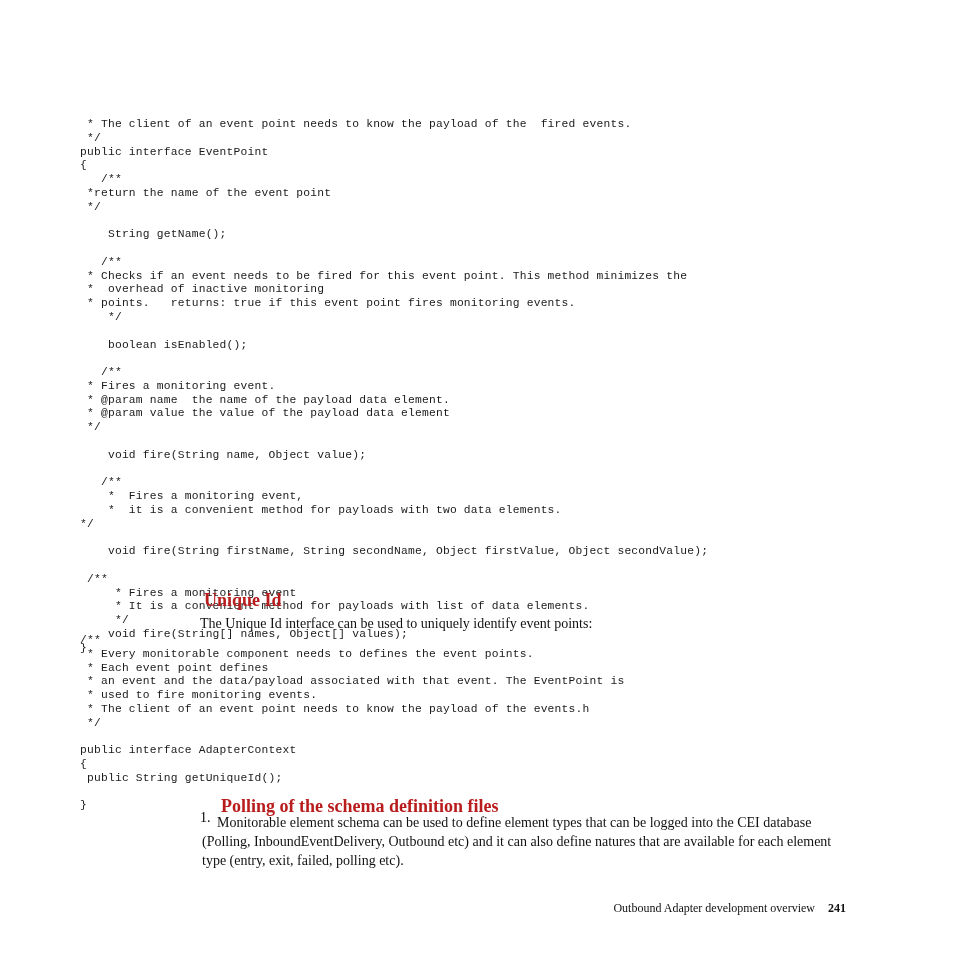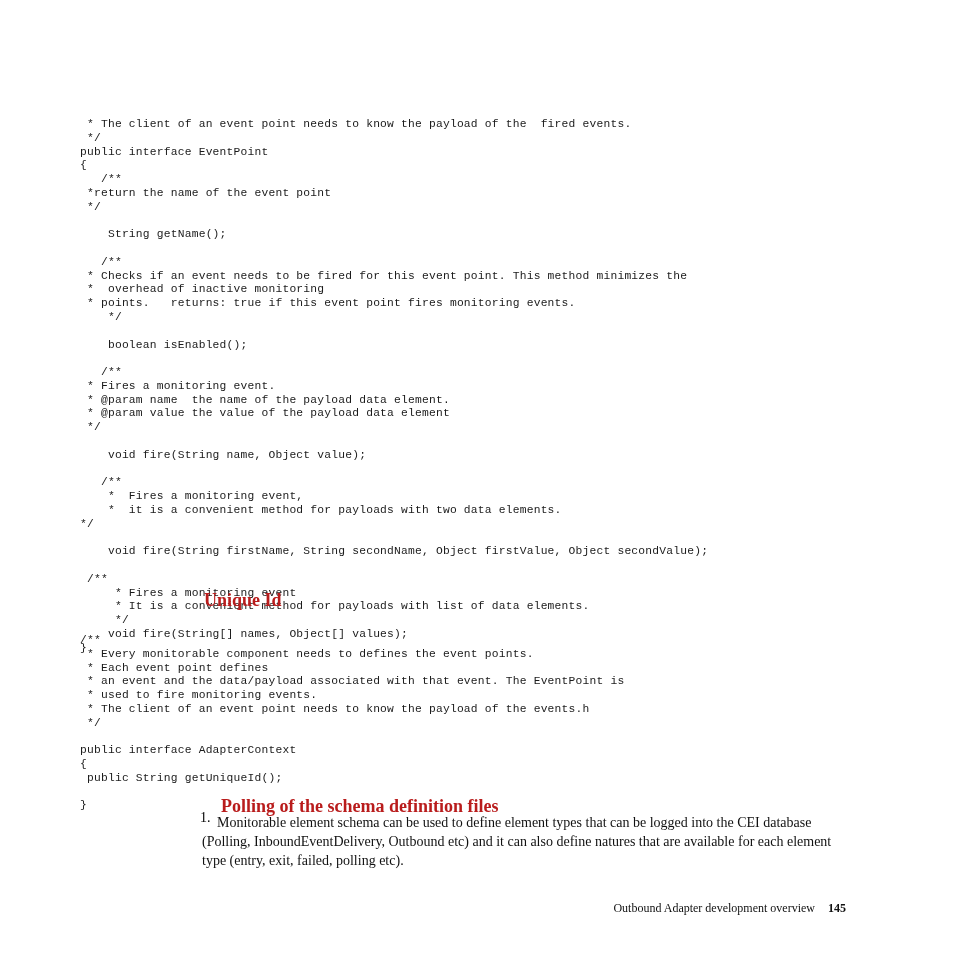--- a/index.html
+++ b/index.html
@@ -146,20 +146,21 @@
  /**
      * Fires a monitoring event
      * It is a convenient method for payloads with list of data elements.
      */
     void fire(String[] names, Object[] values);
 }</pre>
   </div>
 
   <p class="heading-bold sect-title">Unique Id</p>
 
+  <p class="body-text sect-desc">The Unique Id interface can be used to uniquely identify event points:</p>
 
   <div class="block2">
     <pre class="code">/**
  * Every monitorable component needs to defines the event points.
  * Each event point defines
  * an event and the data/payload associated with that event. The EventPoint is
  * used to fire monitoring events.
  * The client of an event point needs to know the payload of the events.h
  */
 
@@ -172,16 +173,16 @@
 
   <p class="heading-bold example-head">Polling of the schema definition files</p>
 
   <div class="list-item">
     <span class="list-num">1.</span>
     <p class="body-text list-body">Monitorable element schema can be used to define element types that can be logged into the CEI database (Polling, InboundEventDelivery, Outbound etc) and it can also define natures that are available for each element type (entry, exit, failed, polling etc).</p>
   </div>
 
   <div class="footer">
     <span>Outbound Adapter development overview</span>
-    <span class="pnum">145</span>
+    <span class="pnum">241</span>
   </div>
 
 </div>
 
 </body></html>

